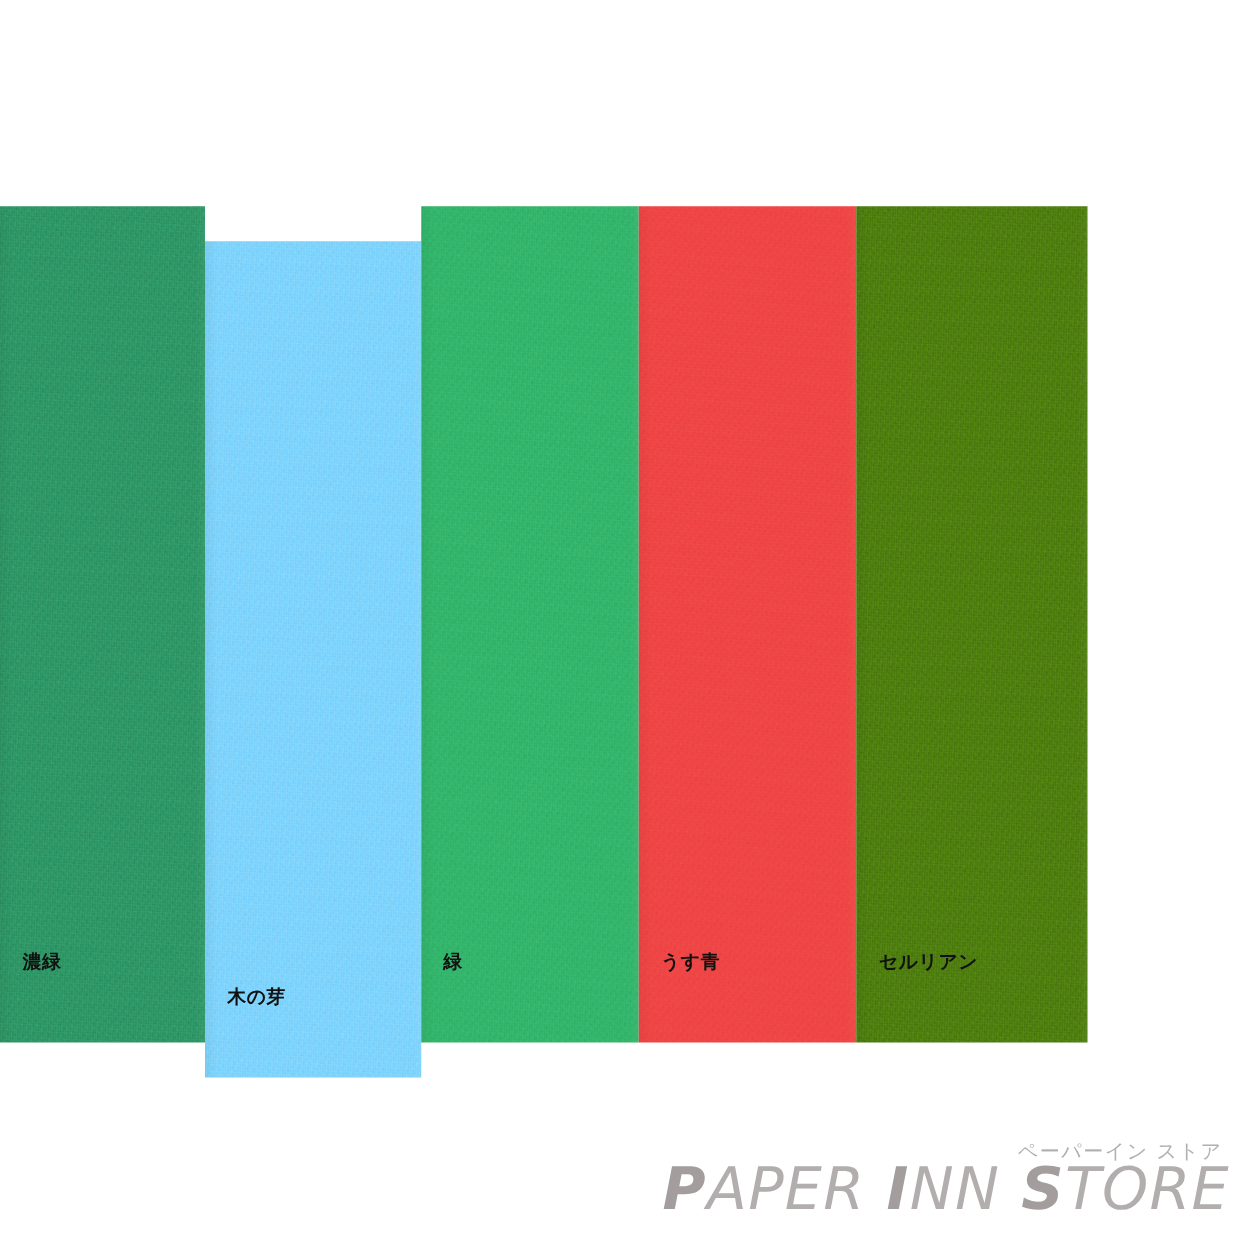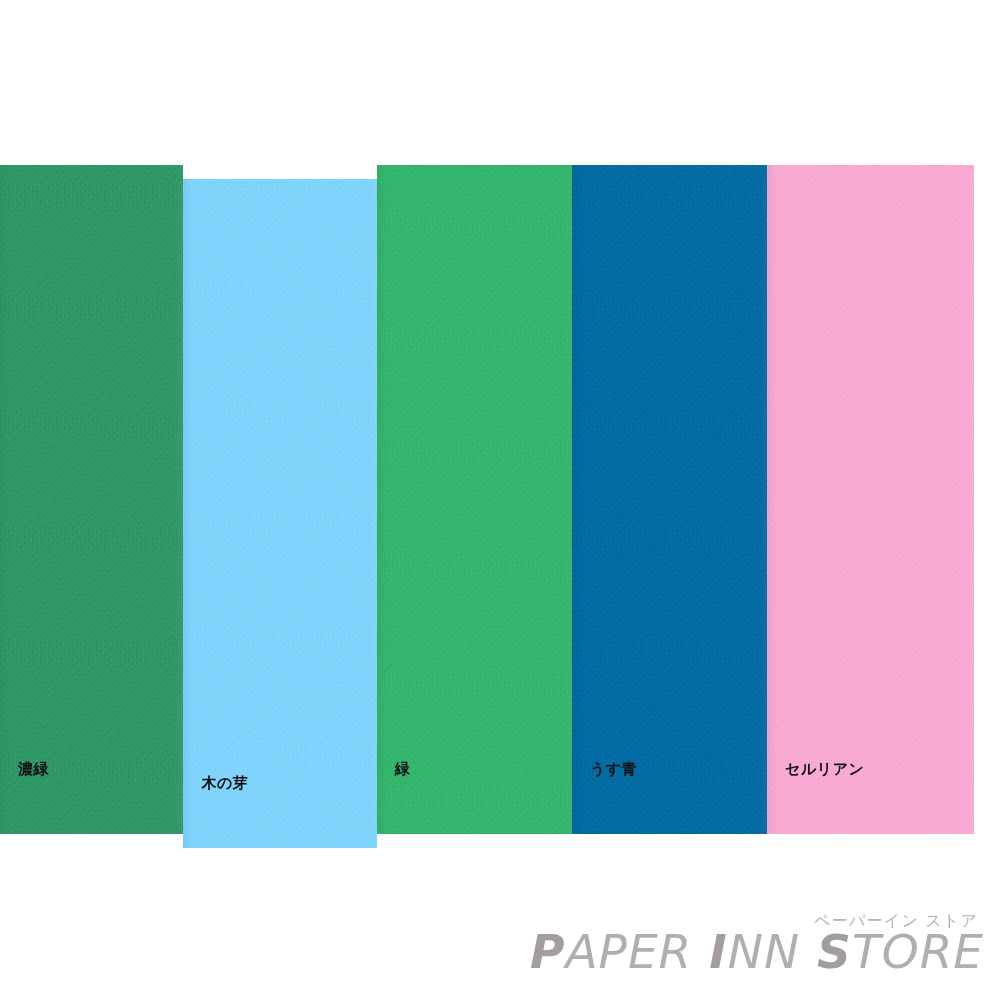--- a/index.html
+++ b/index.html
@@ -13,25 +13,24 @@
     position: relative;
     overflow: hidden;
     font-family: "DejaVu Sans", "Liberation Sans", sans-serif;
   }
 
   
   #swatch-band {
     position: absolute;
     left: 0;
     top: 165px;
-    width: 974px;
+    width: 870px;
     height: 669px;
     display: flex;
     flex-direction: row;
-    align-items: center;
   }
 
   .swatch {
     position: relative;
     height: 100%;
     overflow: hidden;
   }
 
   
   .swatch .texture {
@@ -150,27 +149,27 @@
     <div class="edge-shade"></div>
     <div class="swatch-label" style="color: rgb(17, 17, 17);">木の芽</div>
   </div>
 
   <div class="swatch" style="width: 200px; background: rgb(50, 180, 106);">
     <div class="texture"></div>
     <div class="edge-shade"></div>
     <div class="swatch-label" style="color: rgb(17, 17, 17);">緑</div>
   </div>
 
-  <div class="swatch" style="width: 200px; background: #0369a1;">
+  <div class="swatch" style="width: 200px; background: #ef4444;">
     <div class="texture"></div>
     <div class="edge-shade"></div>
     <div class="swatch-label" style="color: rgb(17, 17, 17);">うす青</div>
   </div>
 
-  <div class="swatch" style="width: 212px; background: #f9a8d4;">
+  <div class="swatch" style="width: 212px; background: #4d7c0f;">
     <div class="texture"></div>
     <div class="edge-shade"></div>
     <div class="swatch-label" style="color: rgb(17, 17, 17);">セルリアン</div>
   </div>
 
 </div>
 
 <div id="brand-logo">
   <div id="brand-kana" style="color: rgb(179, 174, 176);">ペーパーイン ストア</div>
   <div id="brand-wordmark" style="color: rgb(179, 174, 174); font-style: italic;"><span class="cap">P</span><span>APER</span><span class="gap"></span><span class="cap">I</span><span>NN</span><span class="gap"></span><span class="cap">S</span><span>TORE</span></div>

